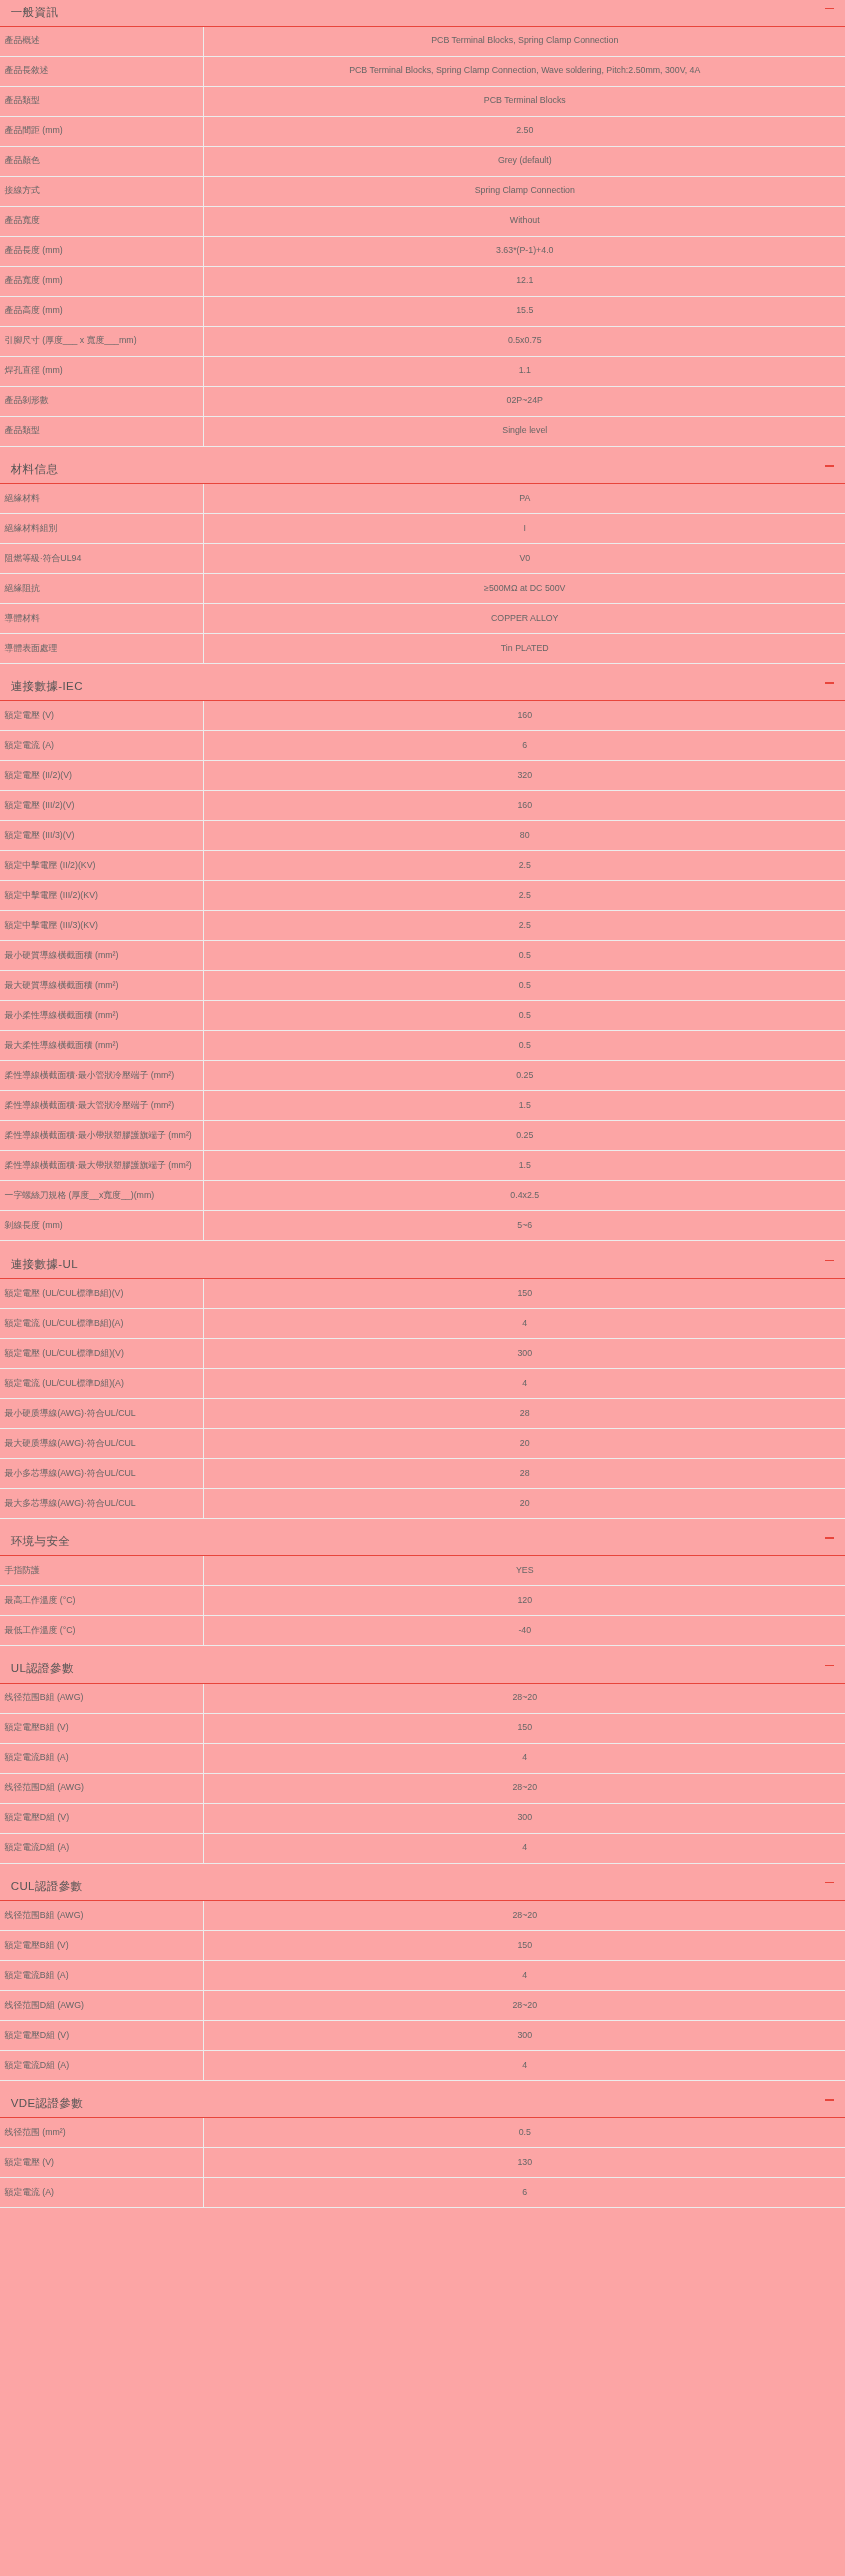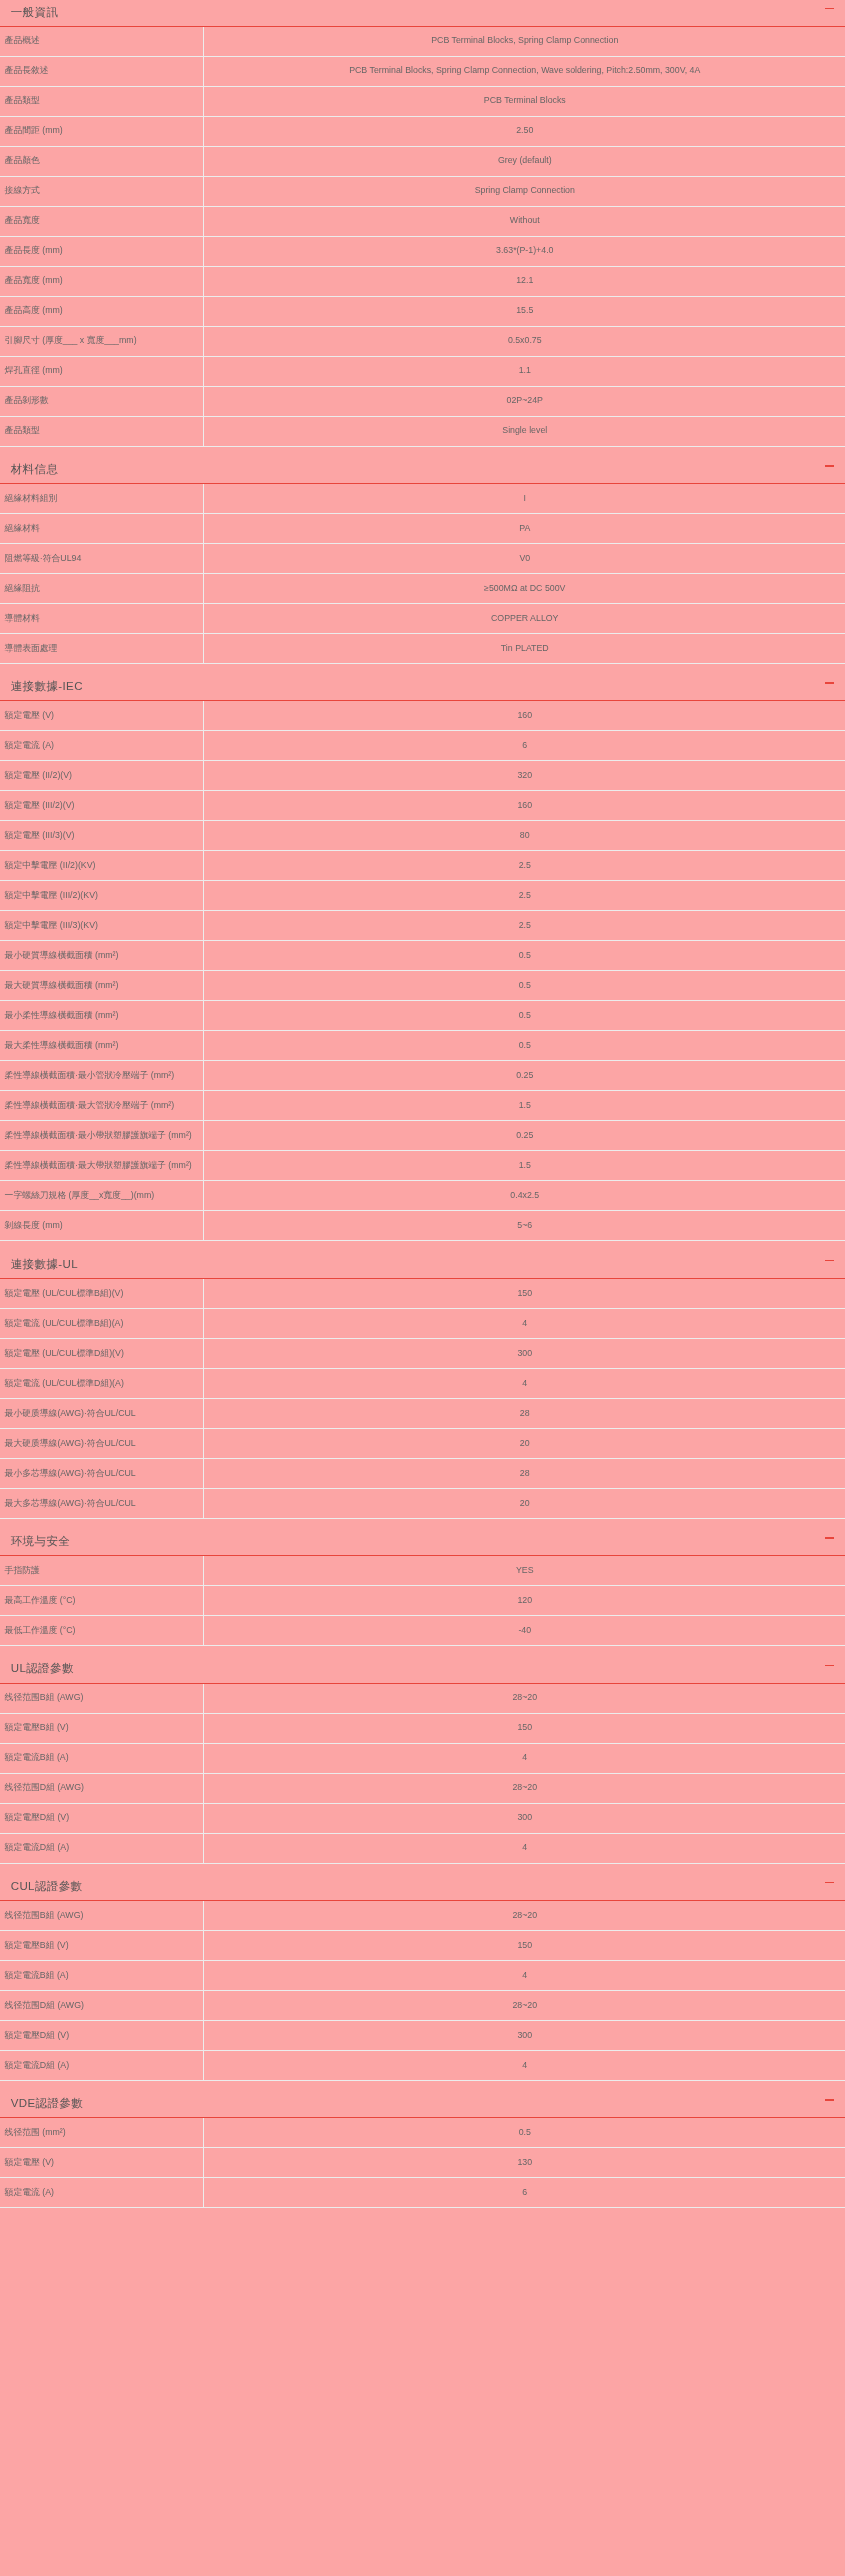--- a/index.html
+++ b/index.html
@@ -173,29 +173,29 @@
         </table>
       </div>
       <div class="section">
         <div class="section-header">
           <div class="section-title">材料信息</div>
           <div class="collapse-toggle"></div>
         </div>
         <table class="spec">
           <tbody>
             <tr>
+              <td class="k">絕緣材料</td>
+              <td class="v">
+                <span class="vinner">PA</span>
+              </td>
+            </tr>
+            <tr>
               <td class="k">絕緣材料組別</td>
               <td class="v">
                 <span class="vinner">I</span>
-              </td>
-            </tr>
-            <tr>
-              <td class="k">絕緣材料</td>
-              <td class="v">
-                <span class="vinner">PA</span>
               </td>
             </tr>
             <tr>
               <td class="k">阻燃等級·符合UL94</td>
               <td class="v">
                 <span class="vinner">V0</span>
               </td>
             </tr>
             <tr>
               <td class="k">絕緣阻抗</td>

